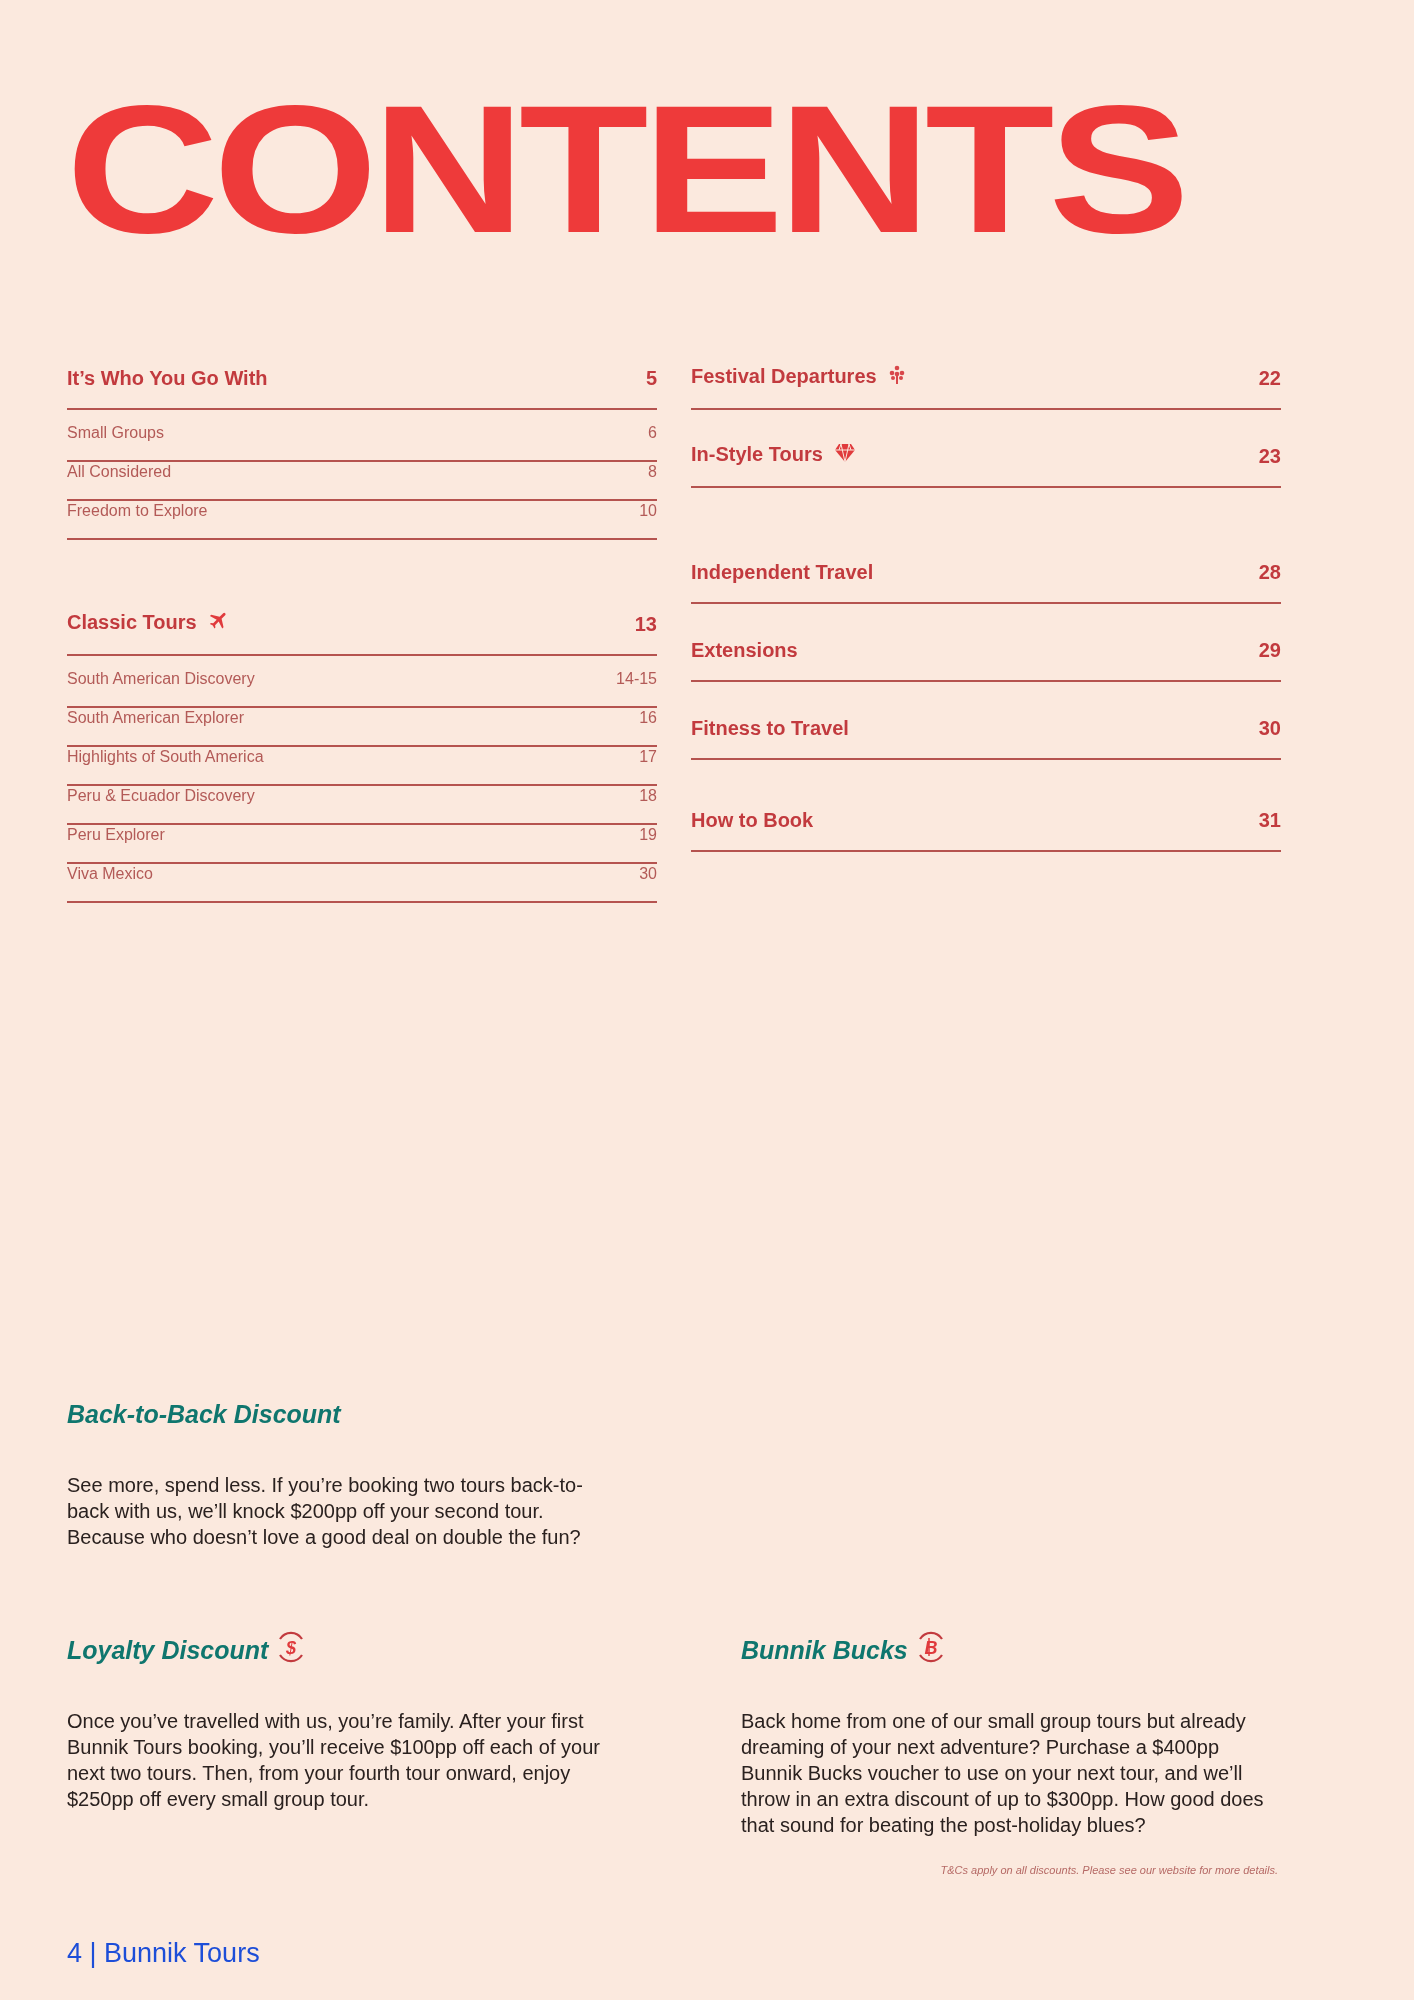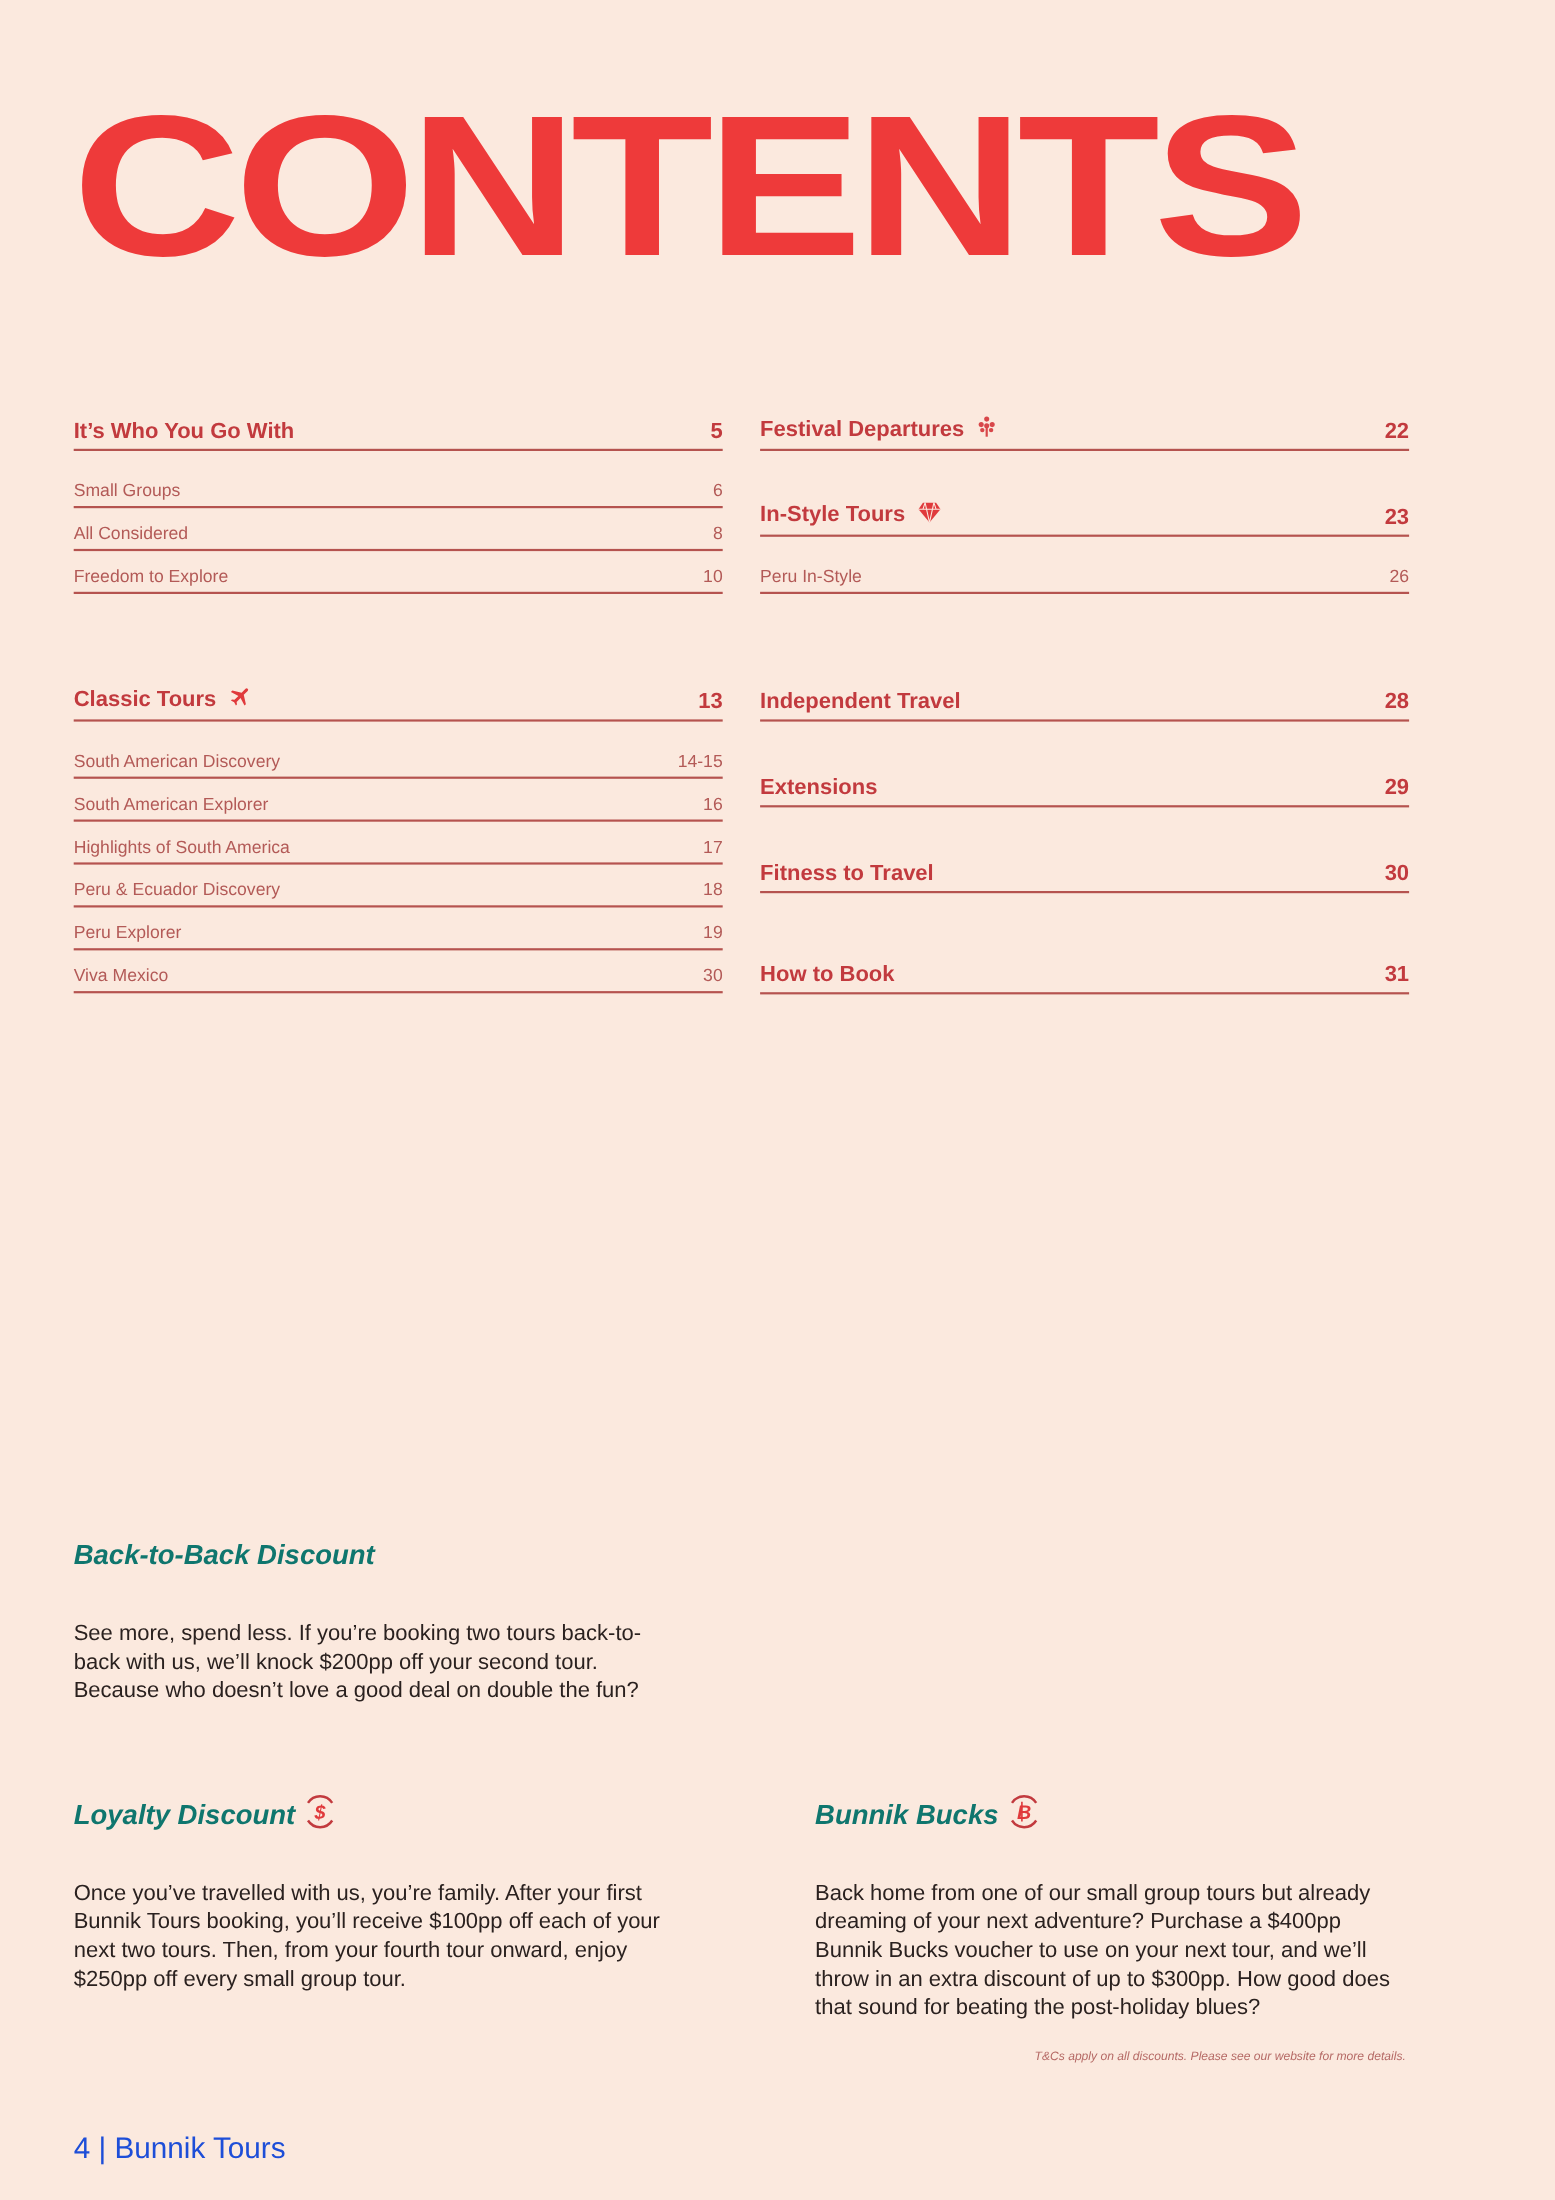--- a/index.html
+++ b/index.html
@@ -23,21 +23,21 @@
     transform-origin: left top;
     white-space: nowrap;
   }
   .col { position: absolute; width: 590px; }
   .col.left { left: 67px; top: 380px; }
   .col.right { left: 691px; top: 380px; }
   .row {
     display: flex; justify-content: space-between; align-items: flex-end;
     border-bottom: 2px solid #b5534f;
     height: 30px;
-    padding-bottom: 4px;
+    padding-bottom: 18px;
     box-sizing: border-box;
   }
   .row.head { font-weight: 700; font-size: 20px; color: #c23a3e; }
   .row.sub  { font-weight: 400; font-size: 16px; color: #b35a57; margin-top: 9px; }
   .row.head + .row.sub { margin-top: 22px; }
   .row .num { text-align: right; }
   .row .icon { display: inline-block; margin-left: 6px; vertical-align: -2px; }
   .gap-section { height: 86px; }
   .gap-head { height: 48px; }
   .gap-head-big { height: 62px; }
@@ -150,24 +150,20 @@
       <span>In-Style Tours</span>
       <span class="icon">
         <svg width="22" height="20" viewBox="0 0 22 20">
             <path fill="#e03a3c" d="M5 1h12l4 6-10 12L1 7z"></path>
             <path fill="none" stroke="#fbe9de" stroke-width="1" d="M1 7h20M7 1l4 18M15 1l-4 18M7 1L5 7M15 1l2 6"></path>
           </svg>
       </span>
     </span>
     <span class="num">23</span>
   </div>
-  <div class="row sub">
-    <span>Peru In-Style</span>
-    <span class="num">26</span>
-  </div>
 
   <div class="gap-section"></div>
 
   <div class="row head">
     <span>Independent Travel</span>
     <span class="num">28</span>
   </div>
   <div class="gap-head"></div>
   <div class="row head">
     <span>Extensions</span>

